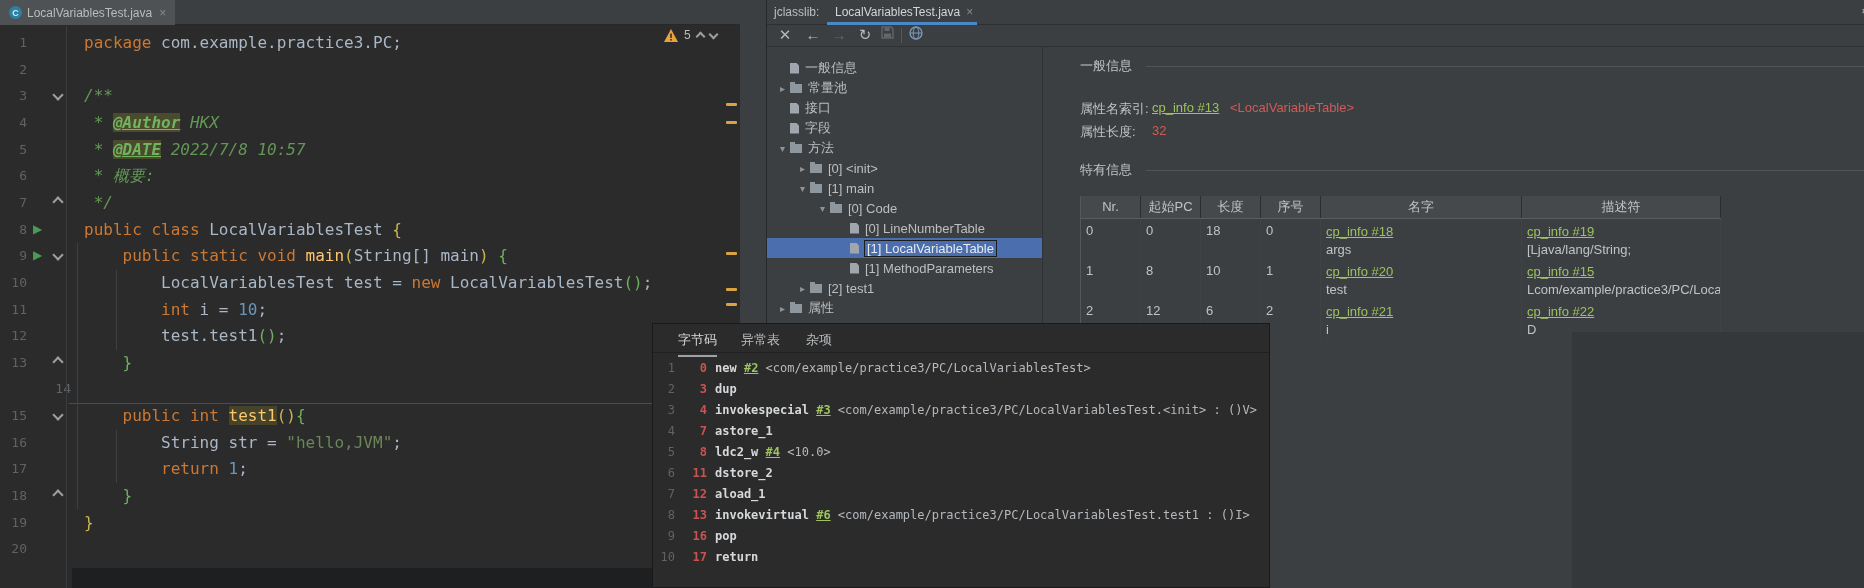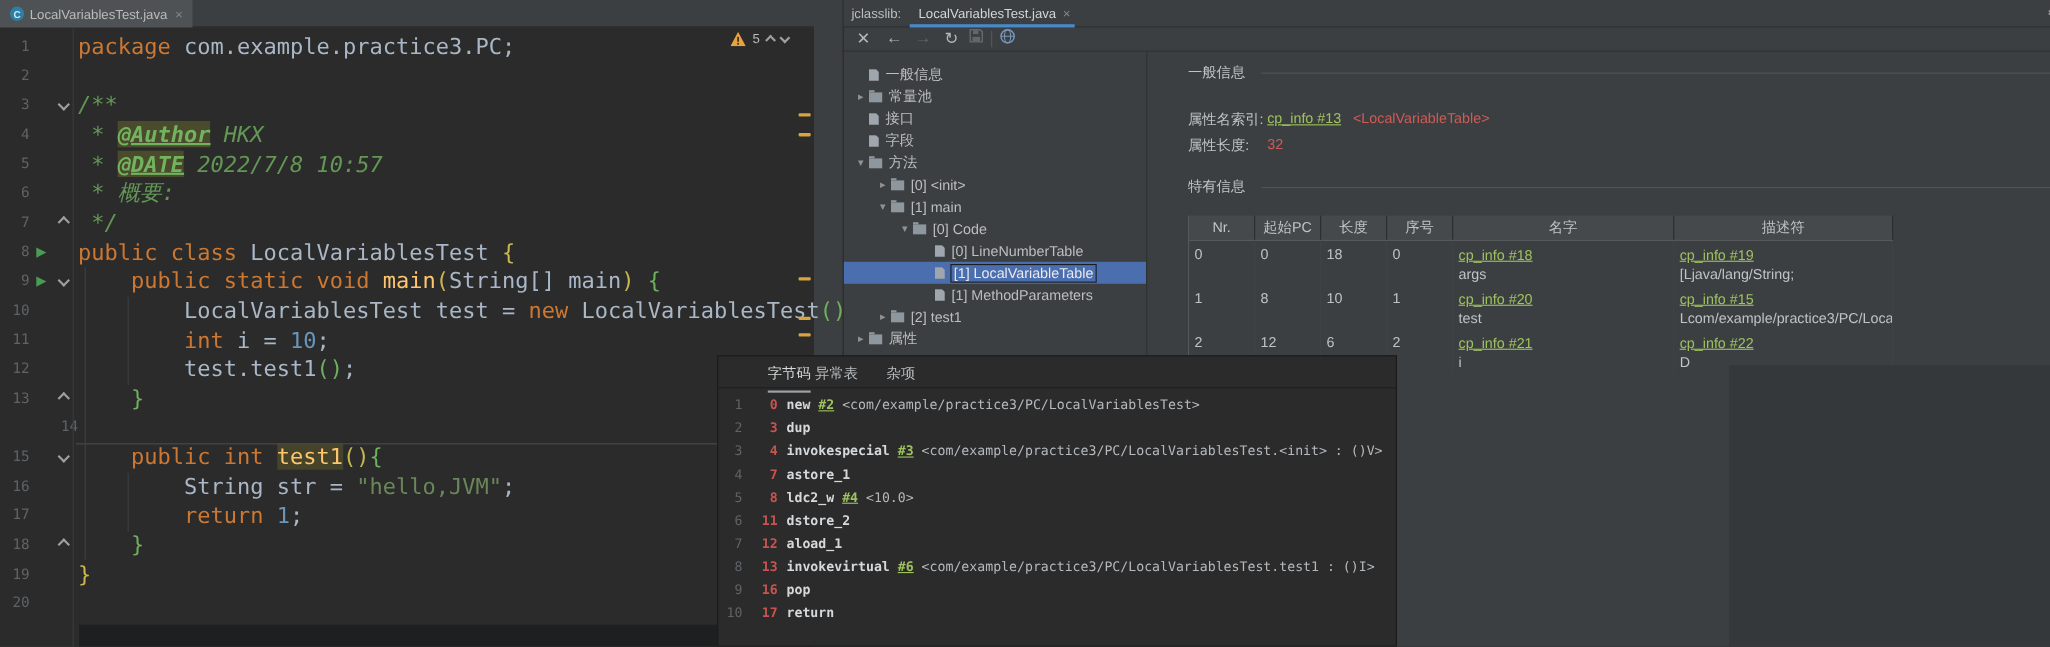--- a/index.html
+++ b/index.html
@@ -13,21 +13,21 @@
   
   #editor-pane { position:absolute; left:0; top:0; width:740px; height:588px; background:#2b2b2b; }
   #editor-tabbar { position:absolute; left:0; top:0; width:740px; height:25px; background:#3c3f41; border-bottom:1px solid #282828; }
   #editor-tab { position:absolute; left:0; top:0; height:25px; display:flex; align-items:center; gap:5px; padding:0 9px; background:#4e5254; }
   .class-badge { display:inline-flex; width:13px; height:13px; border-radius:50%; background:#2e7fa6; color:#cfe9f2; font-size:9px; font-weight:bold; align-items:center; justify-content:center; }
   #editor-tab .tab-title { color:#bbbbbb; font-size:12px; }
   #editor-tab .tab-close { color:#878a8d; font-size:12px; margin-left:2px; }
   #editor-body { position:absolute; left:0; top:26px; width:740px; height:562px; }
   .gut-num { position:absolute; left:0; width:27px; text-align:right; color:#606366; font-family:"DejaVu Sans Mono",monospace; font-size:13px; height:27px; line-height:27px; }
   #gutter-divider { position:absolute; left:66px; top:26px; width:1px; height:562px; background:#3a3d3f; }
-  .code-line { position:absolute; left:71px; height:27px; line-height:27px; font-family:"DejaVu Sans Mono",monospace; font-size:20px; white-space:pre; }
+  .code-line { position:absolute; left:84px; height:27px; line-height:27px; font-family:"DejaVu Sans Mono",monospace; font-size:16px; white-space:pre; }
   .sg-kw { color:#cc7832; }
   .sg-t  { color:#a9b7c6; }
   .sg-cm { color:#629755; font-style:italic; }
   .sg-tag{ color:#72b35f; font-style:italic; font-weight:bold; text-decoration:underline; background:#4a4b2d;margin-top:10px; }
   .sg-str{ color:#6a8759; }
   .sg-num{ color:#6897bb; }
   .sg-fn { color:#ffc66d; }
   .sg-fnh{ color:#ffc66d; background:#46432b; }
   .sg-b1 { color:#c8b750; }
   .sg-b2 { color:#6faf5f; }
@@ -365,21 +365,21 @@
               </td>
             </tr>
           </tbody>
       </table>
       <div id="dark-lower"></div>
     </div>
   </div>
 
   <div id="bc-panel">
     <div id="bc-tabs">
-      <span class="bc-tab active" style="left:25px;margin-left:20px;">字节码</span>
+      <span class="bc-tab active" style="left:25px;">字节码</span>
       <span class="bc-tab" style="left:88px;">异常表</span>
       <span class="bc-tab" style="left:153px;">杂项</span>
     </div>
     <div id="bc-lines">
         <div class="bc-line" style="top: 34px;"><span class="bc-n">1</span><span class="bc-off">0</span><span class="bc-op">new</span> <span class="bc-link">#2</span><span class="bc-rest"> &lt;com/example/practice3/PC/LocalVariablesTest&gt;</span></div>
         <div class="bc-line" style="top: 55px;"><span class="bc-n">2</span><span class="bc-off">3</span><span class="bc-op">dup</span></div>
         <div class="bc-line" style="top: 76px;"><span class="bc-n">3</span><span class="bc-off">4</span><span class="bc-op">invokespecial</span> <span class="bc-link">#3</span><span class="bc-rest"> &lt;com/example/practice3/PC/LocalVariablesTest.&lt;init&gt; : ()V&gt;</span></div>
         <div class="bc-line" style="top: 97px;"><span class="bc-n">4</span><span class="bc-off">7</span><span class="bc-op">astore_1</span></div>
         <div class="bc-line" style="top: 118px;"><span class="bc-n">5</span><span class="bc-off">8</span><span class="bc-op">ldc2_w</span> <span class="bc-link">#4</span><span class="bc-rest"> &lt;10.0&gt;</span></div>
         <div class="bc-line" style="top: 139px;"><span class="bc-n">6</span><span class="bc-off">11</span><span class="bc-op">dstore_2</span></div>

